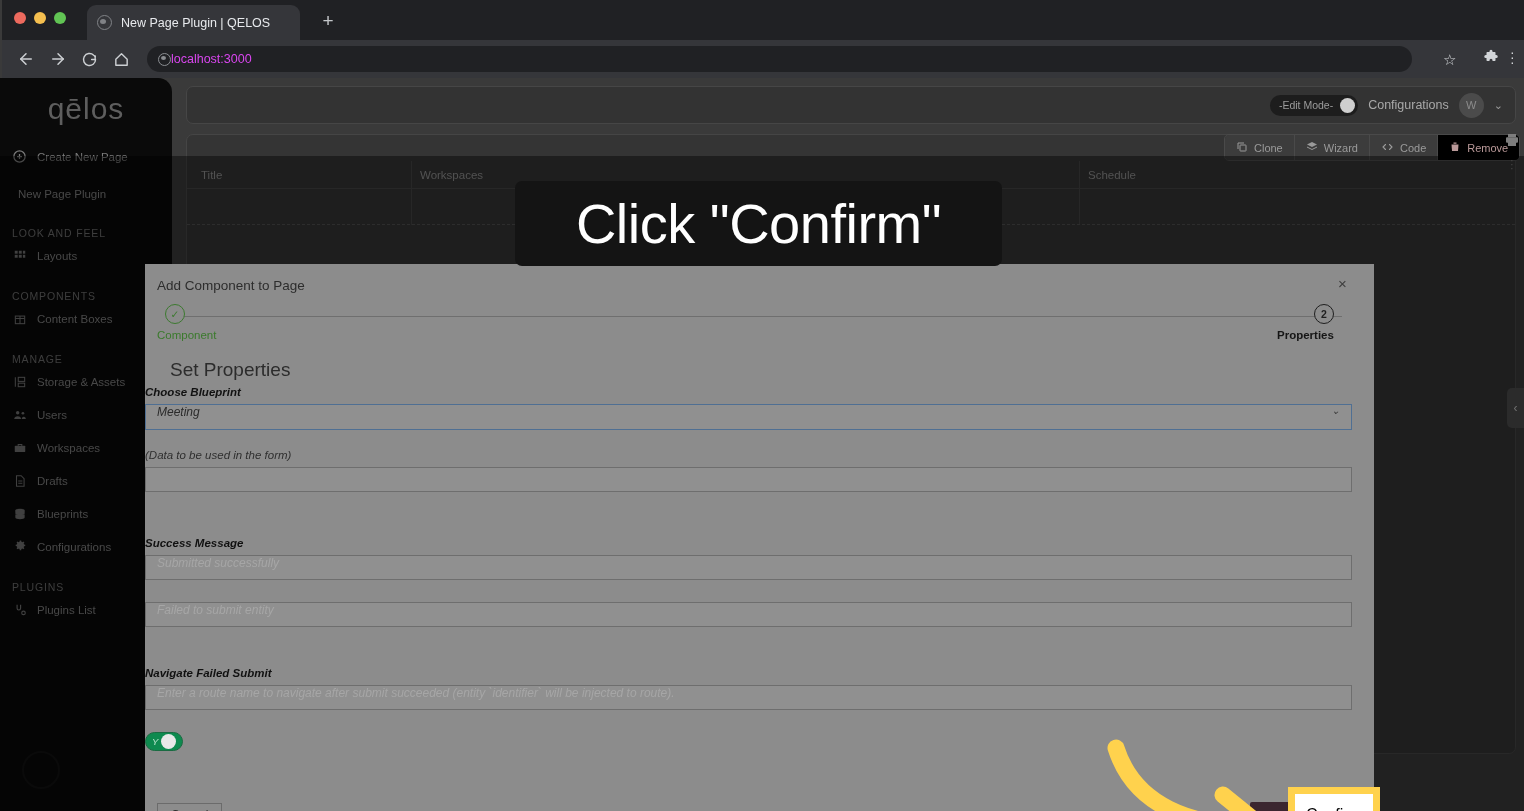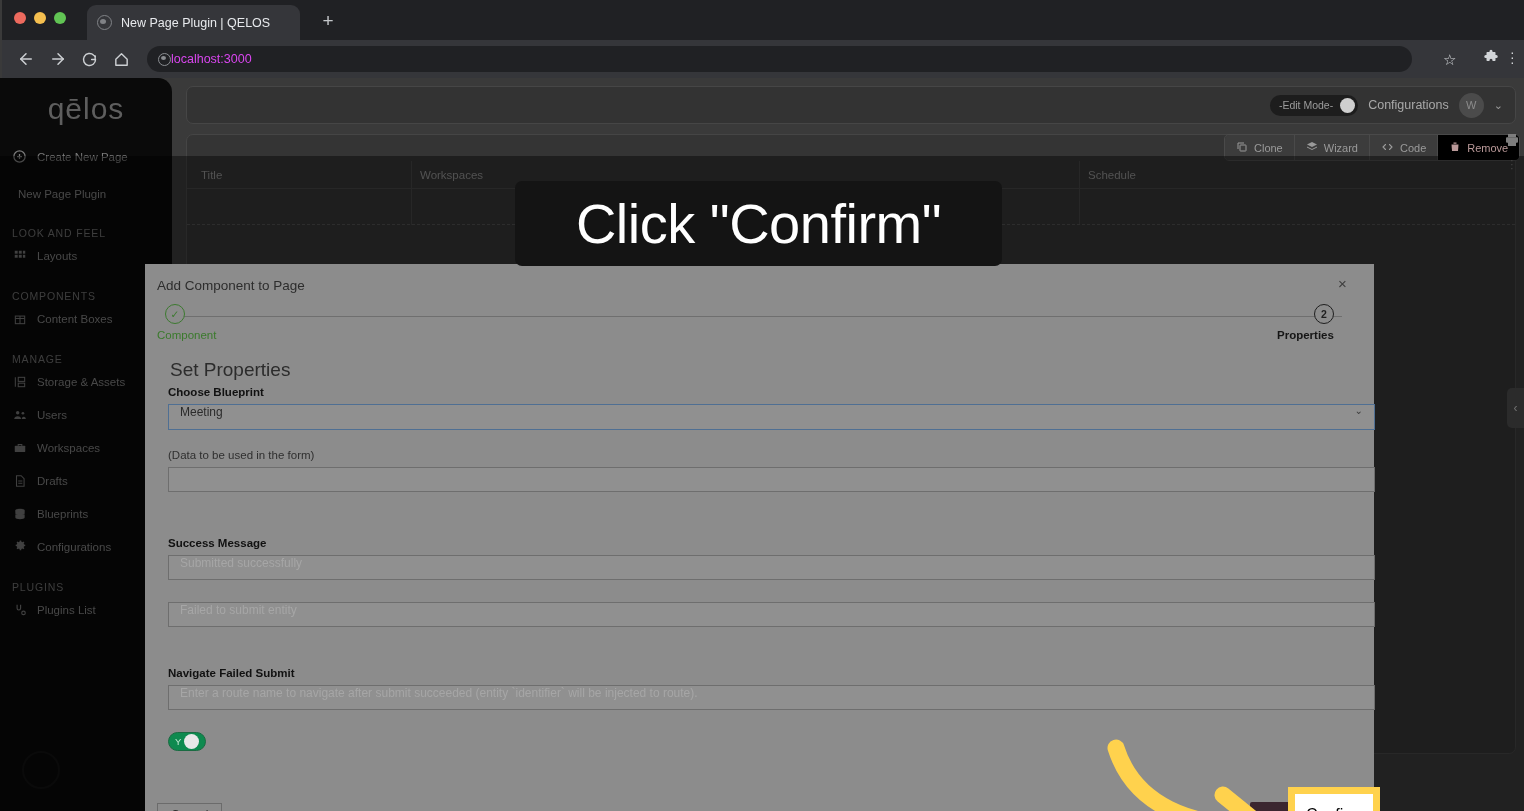--- a/index.html
+++ b/index.html
@@ -168,21 +168,21 @@
     display: flex; align-items: center; justify-content: center; font-size: 10.5px;
   }
   #step1-circle { left: 8px; border: 1px solid #3c7a2f; color: #3c7a2f; background: #8c8c8c; }
   #step2-circle { left: 1157px; border: 1px solid #1f1f1f; color: #1f1f1f; background: #8c8c8c; font-weight: bold; }
   .step-label { position: absolute; top: 25px; font-size: 11.5px; }
   #step1-label { left: 0; color: #3a7a2c; }
   #step2-label { left: 1120px; color: #161616; font-weight: bold; }
 
   #set-properties-heading { position: absolute; top: 95px; left: 25px; font-size: 19px; color: #2c2c2c; }
 
-  .field-group { position: absolute; left: 23px; width: 1207px; }
+  .field-group { position: absolute; left: 0; width: 1207px; font-style: italic; }
   .field-label { font-size: 11.5px; color: #111; font-weight: bold; margin-bottom: 6px; }
   .field-hint { font-size: 11.5px; color: #2f2f2f; margin-bottom: 6px; }
   .field-input {
     width: 100%; height: 25px; background: rgba(255,255,255,.04);
     border: 1px solid #6e6e6e; display: flex; padding: 0 11px;
     font-size: 12px; color: #a6a6a6;
   }
   .field-input.filled { color: #2b2b2b; }
   #blueprint-select {
     border: 1px solid #4f6f93; position: relative; height: 26px;

